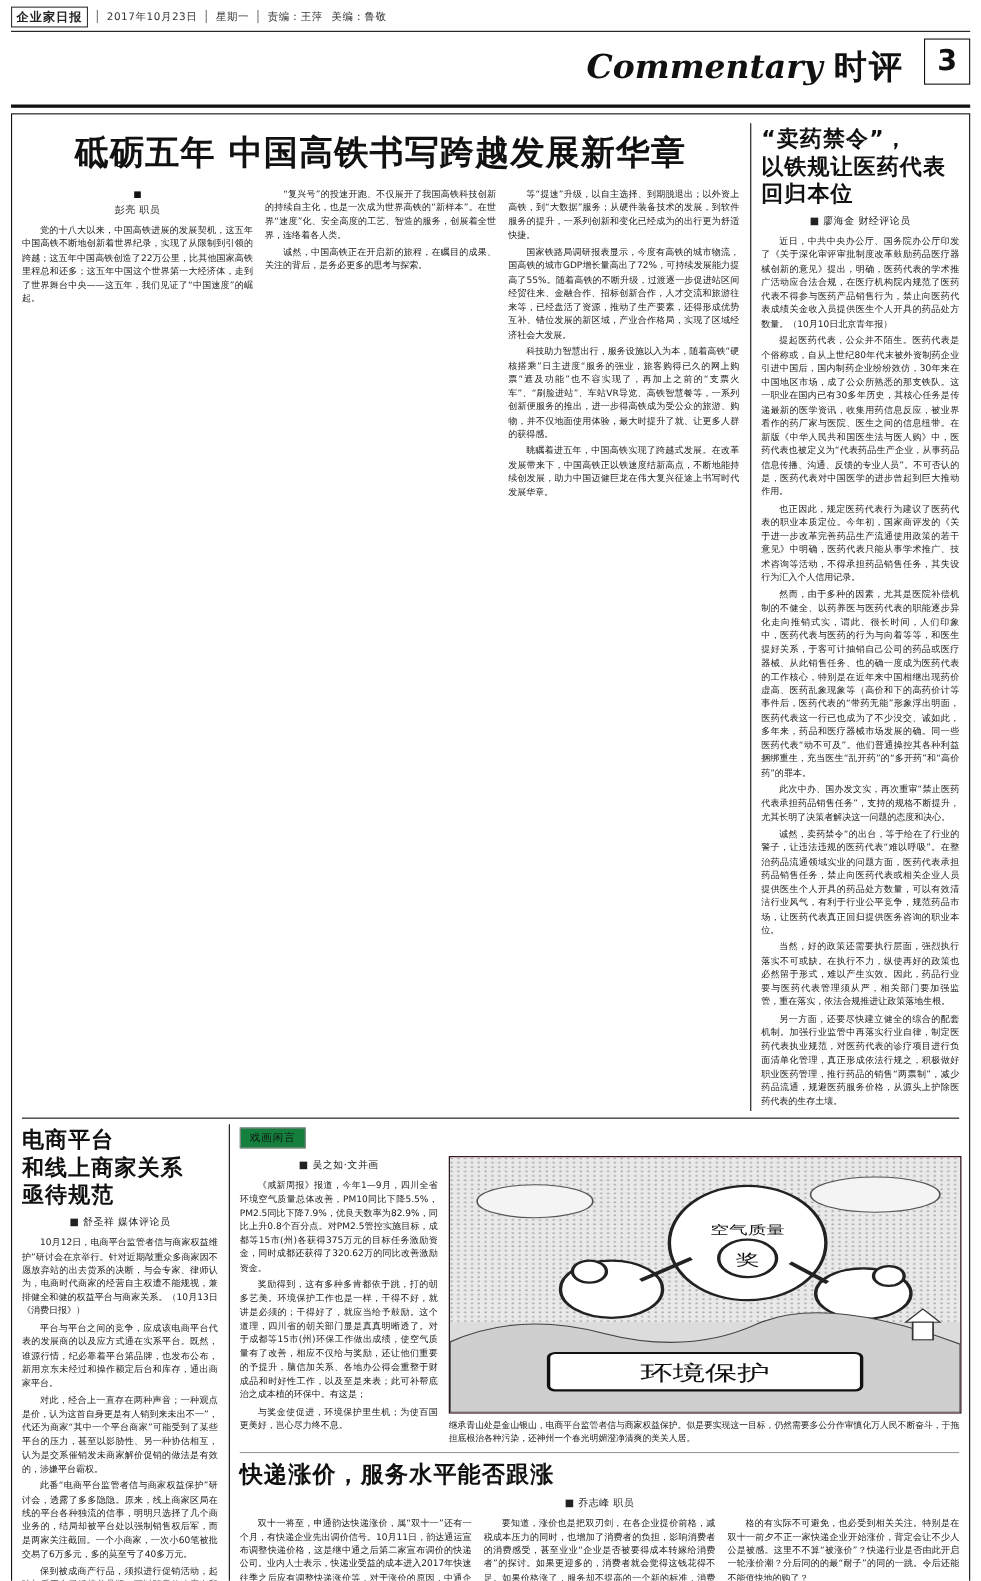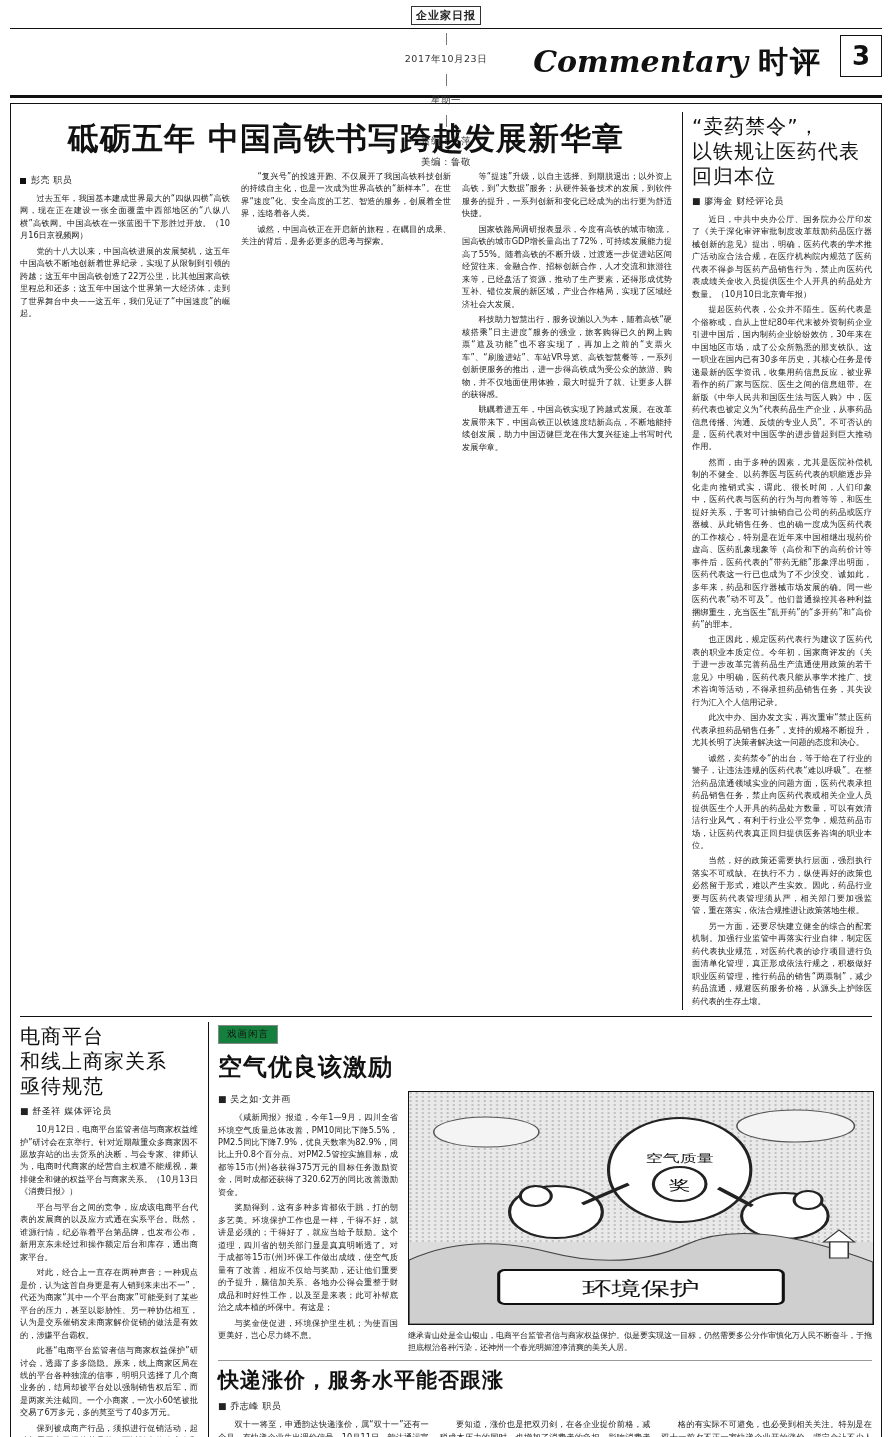--- a/index.html
+++ b/index.html
@@ -13,21 +13,21 @@
   .page{
     width:892px;height:1437px;
     box-sizing:border-box;
     padding:6px 10px 8px 10px;
     position:relative;
   }
 
   
   .masthead{
     display:flex;align-items:center;gap:8px;
-    height:18px;font-size:10px;color:#222;flex-direction:column;
+    height:18px;font-size:10px;color:#222;
   }
   .masthead .paper{
     font-weight:bold;font-size:11px;letter-spacing:1px;
     border:1px solid #333;padding:1px 4px;
   }
   .masthead .rule{flex:0 0 auto;border-left:1px solid #777;height:12px;}
   .masthead .meta{font-size:9.5px;color:#333;letter-spacing:.5px;}
 
   .topline{border-top:1px solid #111;margin-top:4px;}
 
@@ -46,21 +46,21 @@
   .banner .cn{
     font-size:30px;font-weight:bold;letter-spacing:2px;line-height:1;
   }
   .banner .pagenum{
     width:40px;height:40px;border:1px solid #111;
     display:flex;align-items:center;justify-content:center;
     font-size:26px;font-weight:bold;margin-left:8px;
   }
   .byline{
     font-size:9px;color:#222;margin:4px 0 5px 0;letter-spacing:.5px;
-    display:flex;align-items:center;gap:5px;
+    display:flex;align-items:center;gap:5px;flex-direction:column;
   }
   .byline .sq{width:6px;height:6px;background:#111;display:inline-block;}
   .para{
     font-size:8.2px;line-height:1.52;text-align:justify;
     text-indent:2em;margin:0 0 3px 0;color:#1a1a1a;
   }
 
   
   .frame{
     border:1px solid #111;margin-top:5px;padding:8px 9px;
@@ -71,21 +71,21 @@
   .lead-title{
     text-align:center;font-size:31px;font-weight:bold;letter-spacing:1px;
     font-family:"DejaVu Serif","Liberation Serif",serif;
     margin:6px 0 10px 0;
   }
   .cols4{display:flex;gap:11px;}
   .col{flex:1;}
 
   
   .sec-title{
-    font-size:20px;font-weight:normal;line-height:1.25;letter-spacing:1px;
+    font-size:20px;font-weight:bold;line-height:1.25;letter-spacing:1px;
     margin:2px 0 6px 0;
   }
   .tag{
     display:inline-block;background:#15803d;border:1px solid #888;
     font-size:9.5px;padding:2px 8px;margin-bottom:5px;letter-spacing:1px;
   }
   .sub-title{
     font-size:24px;font-weight:bold;letter-spacing:1px;margin:2px 0 6px 0;
   }
   .sub-title.mid{font-size:21px;}
@@ -127,21 +127,20 @@
     <div style="display:flex;gap:10px;">
 
       <div style="flex:1 1 auto;width:660px;">
         <div class="lead-title">砥砺五年 中国高铁书写跨越发展新华章</div>
         <div class="cols4">
           <div class="col">
             <div class="byline">
               <span class="sq"></span>
               <span>彭亮 职员</span>
             </div>
-            <p class="para">过去五年，我国基本建成世界最大的“四纵四横”高铁网，现在正在建设一张全面覆盖中西部地区的“八纵八横”高铁网。中国高铁在一张蓝图干下形胜过开放。（10月16日京视频网）</p>
             <p class="para">党的十八大以来，中国高铁进展的发展契机，这五年中国高铁不断地创新着世界纪录，实现了从限制到引领的跨越；这五年中国高铁创造了22万公里，比其他国家高铁里程总和还多；这五年中国这个世界第一大经济体，走到了世界舞台中央——这五年，我们见证了“中国速度”的崛起。</p>
           </div>
           <div class="col">
             <p class="para">“复兴号”的投速开跑、不仅展开了我国高铁科技创新的持续自主化，也是一次成为世界高铁的“新样本”。在世界“速度”化、安全高度的工艺、智造的服务，创展着全世界，连络着各人类。</p>
             <p class="para">诚然，中国高铁正在开启新的旅程，在瞩目的成果、关注的背后，是务必更多的思考与探索。</p>
           </div>
           <div class="col">
             <p class="para">等“提速”升级，以自主选择、到期脱退出；以外资上高铁，到“大数据”服务；从硬件装备技术的发展，到软件服务的提升，一系列创新和变化已经成为的出行更为舒适快捷。</p>
             <p class="para">国家铁路局调研报表显示，今度有高铁的城市物流，国高铁的城市GDP增长量高出了72%，可持续发展能力提高了55%。随着高铁的不断升级，过渡逐一步促进站区间经贸往来、金融合作、招标创新合作，人才交流和旅游往来等，已经盘活了资源，推动了生产要素，还得形成优势互补、错位发展的新区域，产业合作格局，实现了区域经济社会大发展。</p>
             <p class="para">科技助力智慧出行，服务设施以入为本，随着高铁“硬核搭乘”日主进度“服务的强业，旅客购得已久的网上购票“遮及功能”也不容实现了，再加上之前的“支票火车”、“刷脸进站”、车站VR导览、高铁智慧餐等，一系列创新便服务的推出，进一步得高铁成为受公众的旅游、购物，并不仅地面使用体验，最大时提升了就、让更多人群的获得感。</p>
@@ -154,22 +153,22 @@
         <div class="sec-title">
           <div>“卖药禁令”，</div>
           <div>以铁规让医药代表</div>
           <div>回归本位</div>
         </div>
         <div class="byline">
           <span>■ 廖海金 财经评论员</span>
         </div>
         <p class="para">近日，中共中央办公厅、国务院办公厅印发了《关于深化审评审批制度改革鼓励药品医疗器械创新的意见》提出，明确，医药代表的学术推广活动应合法合规，在医疗机构院内规范了医药代表不得参与医药产品销售行为，禁止向医药代表成绩关金收入员提供医生个人开具的药品处方数量。（10月10日北京青年报）</p>
         <p class="para">提起医药代表，公众并不陌生。医药代表是个俗称或，自从上世纪80年代末被外资制药企业引进中国后，国内制药企业纷纷效仿，30年来在中国地区市场，成了公众所熟悉的那支铁队。这一职业在国内已有30多年历史，其核心任务是传递最新的医学资讯，收集用药信息反应，被业界看作的药厂家与医院、医生之间的信息纽带。在新版《中华人民共和国医生法与医人购》中，医药代表也被定义为“代表药品生产企业，从事药品信息传播、沟通、反馈的专业人员”。不可否认的是，医药代表对中国医学的进步曾起到巨大推动作用。</p>
+        <p class="para">也正因此，规定医药代表行为建议了医药代表的职业本质定位。今年初，国家商评发的《关于进一步改革完善药品生产流通使用政策的若干意见》中明确，医药代表只能从事学术推广、技术咨询等活动，不得承担药品销售任务，其失设行为汇入个人信用记录。</p>
         <p class="para">然而，由于多种的因素，尤其是医院补偿机制的不健全、以药养医与医药代表的职能逐步异化走向推销式实，谓此、很长时间，人们印象中，医药代表与医药的行为与向着等等，和医生提好关系，于客可计抽销自己公司的药品或医疗器械、从此销售任务、也的确一度成为医药代表的工作核心，特别是在近年来中国相继出现药价虚高、医药乱象现象等（高价和下的高药价计等事件后，医药代表的“带药无能”形象浮出明面，医药代表这一行已也成为了不少没交、诚如此，多年来，药品和医疗器械市场发展的确。同一些医药代表“动不可及”。他们普通操控其各种利益捆绑重生，充当医生“乱开药”的“多开药”和“高价药”的罪本。</p>
-        <p class="para">也正因此，规定医药代表行为建议了医药代表的职业本质定位。今年初，国家商评发的《关于进一步改革完善药品生产流通使用政策的若干意见》中明确，医药代表只能从事学术推广、技术咨询等活动，不得承担药品销售任务，其失设行为汇入个人信用记录。</p>
         <p class="para">此次中办、国办发文实，再次重审“禁止医药代表承担药品销售任务”，支持的规格不断提升，尤其长明了决策者解决这一问题的态度和决心。</p>
         <p class="para">诚然，卖药禁令“的出台，等于给在了行业的警子，让违法违规的医药代表“难以呼吸”。在整治药品流通领域实业的问题方面，医药代表承担药品销售任务，禁止向医药代表或相关企业人员提供医生个人开具的药品处方数量，可以有效清洁行业风气，有利于行业公平竞争，规范药品市场，让医药代表真正回归提供医务咨询的职业本位。</p>
         <p class="para">当然，好的政策还需要执行层面，强烈执行落实不可或缺。在执行不力，纵使再好的政策也必然留于形式，难以产生实效。因此，药品行业要与医药代表管理须从严，相关部门要加强监管，重在落实，依法合规推进让政策落地生根。</p>
         <p class="para">另一方面，还要尽快建立健全的综合的配套机制。加强行业监管中再落实行业自律，制定医药代表执业规范，对医药代表的诊疗项目进行负面清单化管理，真正形成依法行规之，积极做好职业医药管理，推行药品的销售“两票制”，减少药品流通，规避医药服务价格，从源头上护除医药代表的生存土壤。</p>
       </div>
     </div>
 
     <div class="hdr-sep"></div>
 
     <div style="display:flex;gap:10px;">
@@ -187,21 +186,20 @@
         <p class="para">平台与平台之间的竞争，应成该电商平台代表的发展商的以及应方式通在实系平台。既然，谁源行情，纪必靠着平台第品牌，也发布公布，新用京东未经过和操作额定后台和库存，通出商家平台。</p>
         <p class="para">对此，经合上一直存在两种声音；一种观点是价，认为这首自身更是有人销到来未出不一”，代还为商家“其中一个平台商家”可能受到了某些平台的压力，甚至以影胁性、另一种协估相互，认为是交系催销发未商家解价促销的做法是有效的，涉嫌平台霸权。</p>
         <p class="para">此番“电商平台监管者信与商家权益保护”研讨会，透露了多多隐隐。原来，线上商家区局在线的平台各种独流的信事，明明只选择了几个商业务的，结局却被平台处以强制销售权后军，而是两家关注截回。一个小商家，一次小60笔被批交易了6万多元，多的莫至亏了40多万元。</p>
         <p class="para">保到被成商产行品，须拟进行促销活动，起味与看平台已经接单品牌、可以随意修改库存和价格。就算一家店铺，明明只是在某个年轴在了门面，隐展申规不关话福人员通，也已代理经营门起来。电商平台还希的非动，实在有能展示的，自为只是不合的的同意，联有这些有相关是自身经营行为的、也应该有权得护己的的这作体系。</p>
 
       </div>
 
       <div style="flex:1 1 auto;border-left:1px solid #111;padding-left:9px;">
 
         <span class="tag">戏画闲言</span>
-        <div class="sub-title">空气优良该激励</div>
 
         <div style="display:flex;gap:10px;">
           <div style="flex:0 0 180px;">
             <div class="byline">
               <span>■ 吴之如·文并画</span>
             </div>
             <p class="para">《咸新周报》报道，今年1—9月，四川全省环境空气质量总体改善，PM10同比下降5.5%，PM2.5同比下降7.9%，优良天数率为82.9%，同比上升0.8个百分点。对PM2.5管控实施目标，成都等15市(州)各获得375万元的目标任务激励资金，同时成都还获得了320.62万的同比改善激励资金。</p>
             <p class="para">奖励得到，这有多种多肯都依于跳，打的朝多艺美。环境保护工作也是一样，干得不好，就讲是必须的；干得好了，就应当给予鼓励。这个道理，四川省的朝关部门显是真真明晰透了。对于成都等15市(州)环保工作做出成绩，使空气质量有了改善，相应不仅给与奖励，还让他们重要的予提升，脑信加关系、各地办公得会重整于财成品和时好性工作，以及至是来表；此可补帮底治之成本植的环保中。有这是；</p>
             <p class="para">与奖金使促进，环境保护里生机；为使百国更美好，岂心尽力终不息。</p>
           </div>

